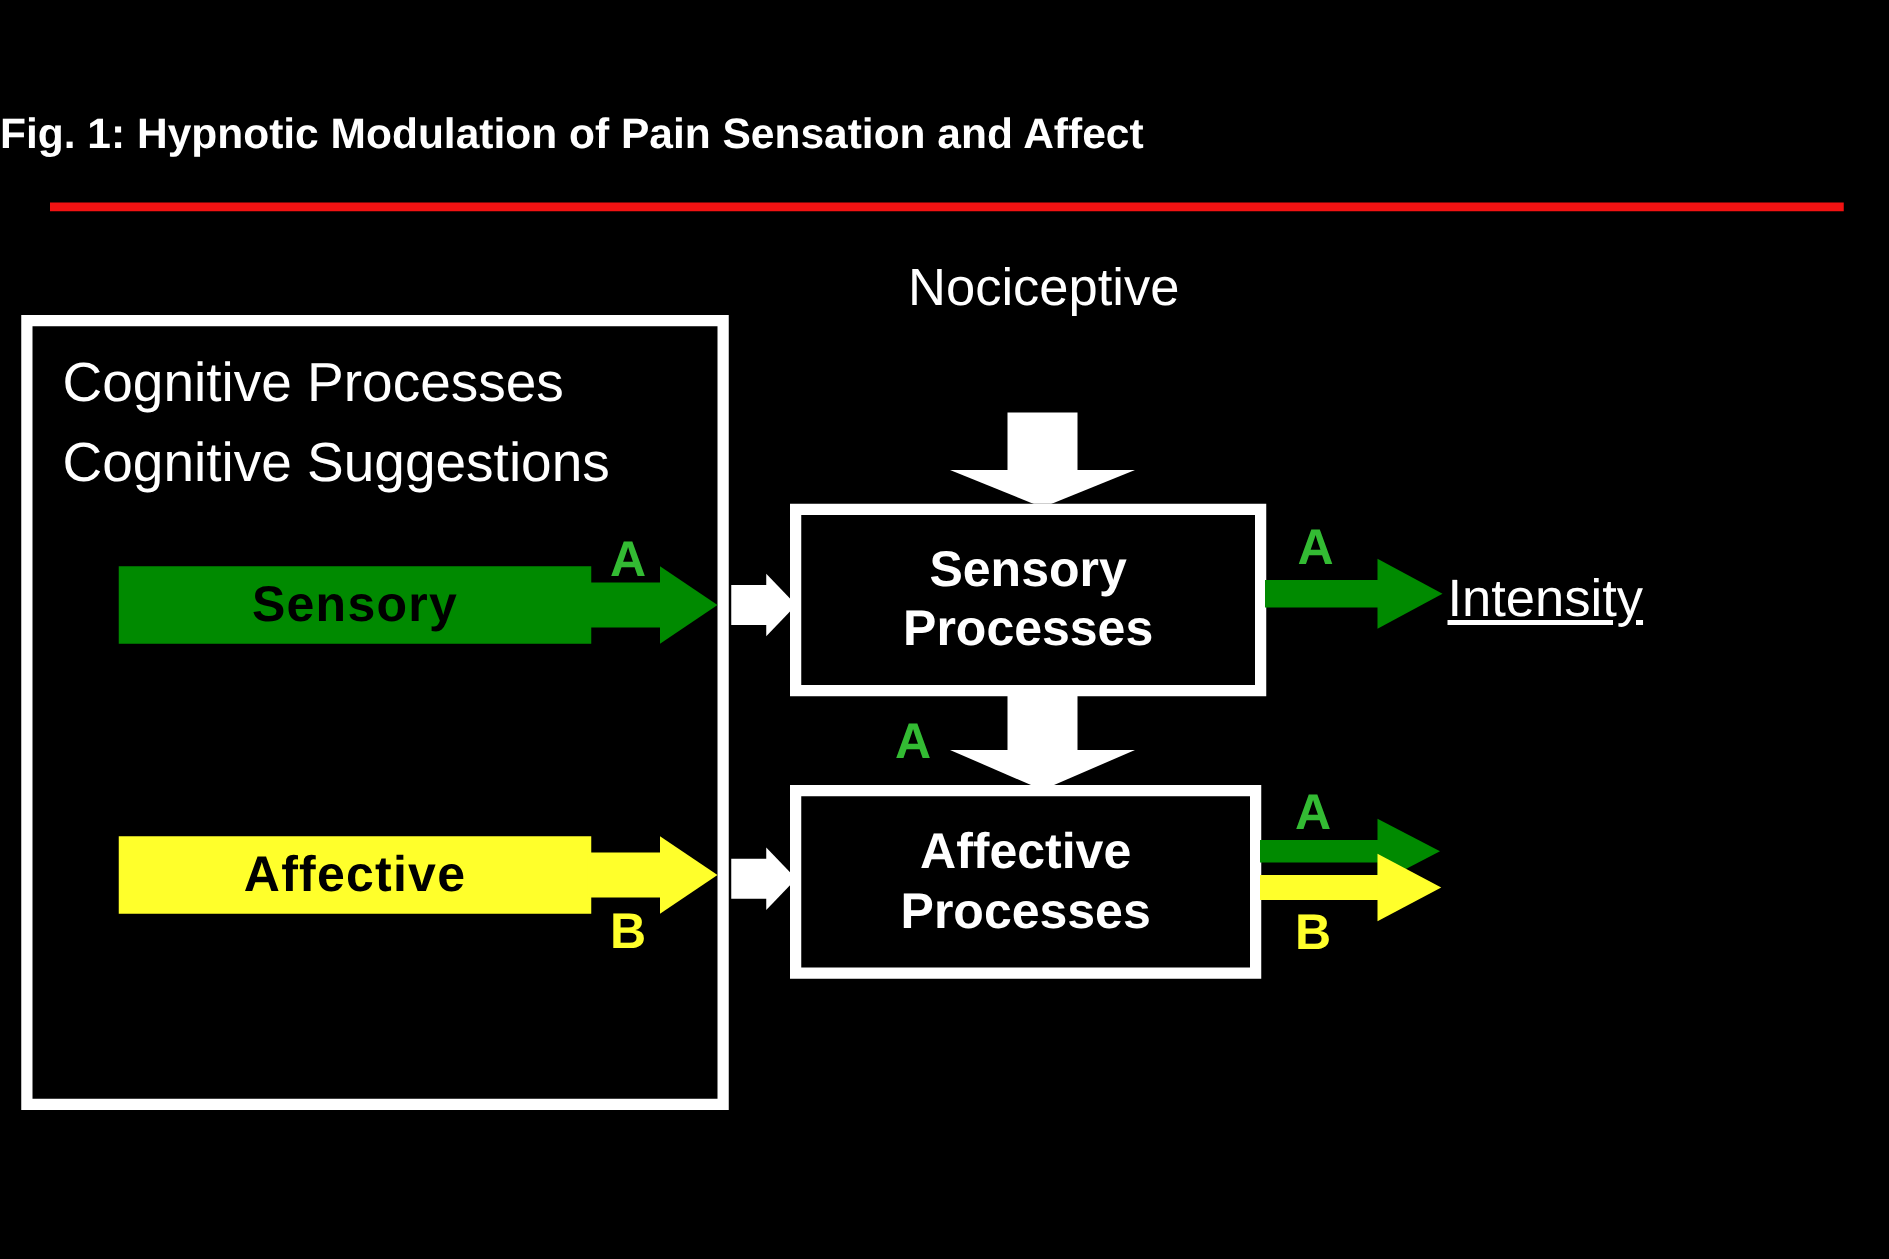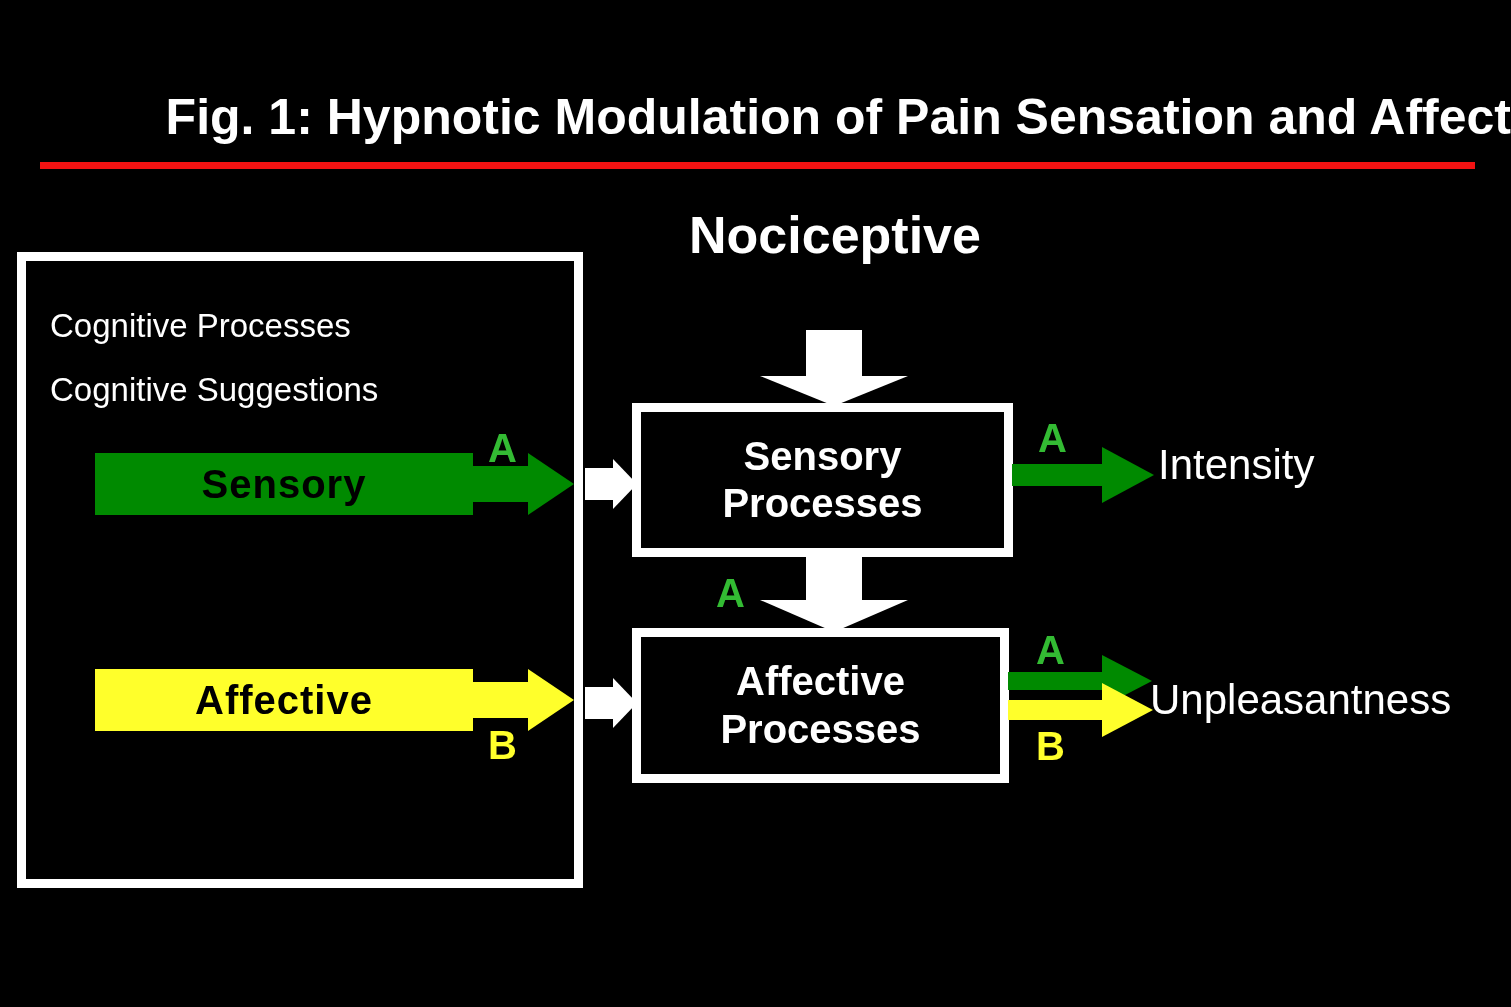--- a/index.html
+++ b/index.html
@@ -17,23 +17,23 @@
     background: #000000;
     overflow: hidden;
   }
 
   
   #title {
     position: absolute;
     left: 0;
     top: 88px;
     width: 1511px;
-    text-align: right;
-    color: #ffffff;
-    font-size: 50px;
+    text-align: left;
+    color: #ffffff;
+    font-size: 34px;
     font-weight: bold;
     letter-spacing: 0px;
     white-space: nowrap;
   }
   #title-rule {
     position: absolute;
     left: 40px;
     top: 162px;
     width: 1435px;
     height: 7px;
@@ -48,25 +48,24 @@
     width: 566px;
     height: 636px;
     border: 9px solid #ffffff;
     box-sizing: border-box;
     background: #000000;
   }
   .cog-heading {
     position: absolute;
     left: 24px;
     color: #ffffff;
-    font-size: 33px;
+    font-size: 44px;
     font-weight: normal;
     white-space: nowrap;
     line-height: 1;
-    margin-top: 24px;
   }
   #cog-line1 { top: 24px; }
   #cog-line2 { top: 88px; }
 
   
   .sugg-bar {
     position: absolute;
     box-sizing: border-box;
     display: flex;
     align-items: center;
@@ -207,22 +206,22 @@
   }
 
   
   #nocic-title {
     position: absolute;
     left: 640px;
     top: 206px;
     width: 390px;
     text-align: center;
     color: #ffffff;
-    font-size: 52px;
-    font-weight: bold;
+    font-size: 42px;
+    font-weight: normal;
     line-height: 1.12;
   }
 
   
   .proc-box {
     position: absolute;
     box-sizing: border-box;
     border: 9px solid #ffffff;
     background: #000000;
     color: #ffffff;
@@ -255,21 +254,21 @@
 
   
   .outlabel {
     position: absolute;
     color: #ffffff;
     font-size: 42px;
     font-weight: normal;
     white-space: nowrap;
     line-height: 1;
   }
-  #label-intensity     { left: 1158px; top: 444px; }
+  #label-intensity     { left: 1158px; top: 458px; text-decoration: underline; }
   #label-unpleasantness{ left: 1150px; top: 679px; }
 </style>
 </head>
 <body>
 
 <div id="stage">
 
   <div id="title">Fig. 1: Hypnotic Modulation of Pain Sensation and Affect</div>
   <div id="title-rule"></div>
 
@@ -335,15 +334,14 @@
   <div class="harrow" id="arrow-unpl-green">
     <div class="shaft"></div>
     <div class="head"></div>
   </div>
   <div class="harrow" id="arrow-unpl-yellow">
     <div class="shaft"></div>
     <div class="head"></div>
   </div>
   <div class="tag tag-green" id="tag-a-unpl">A</div>
   <div class="tag tag-yellow" id="tag-b-unpl">B</div>
-  <div class="outlabel" id="label-unpleasantness">Unpleasantness</div>
 
 </div>
 
 </body></html>

